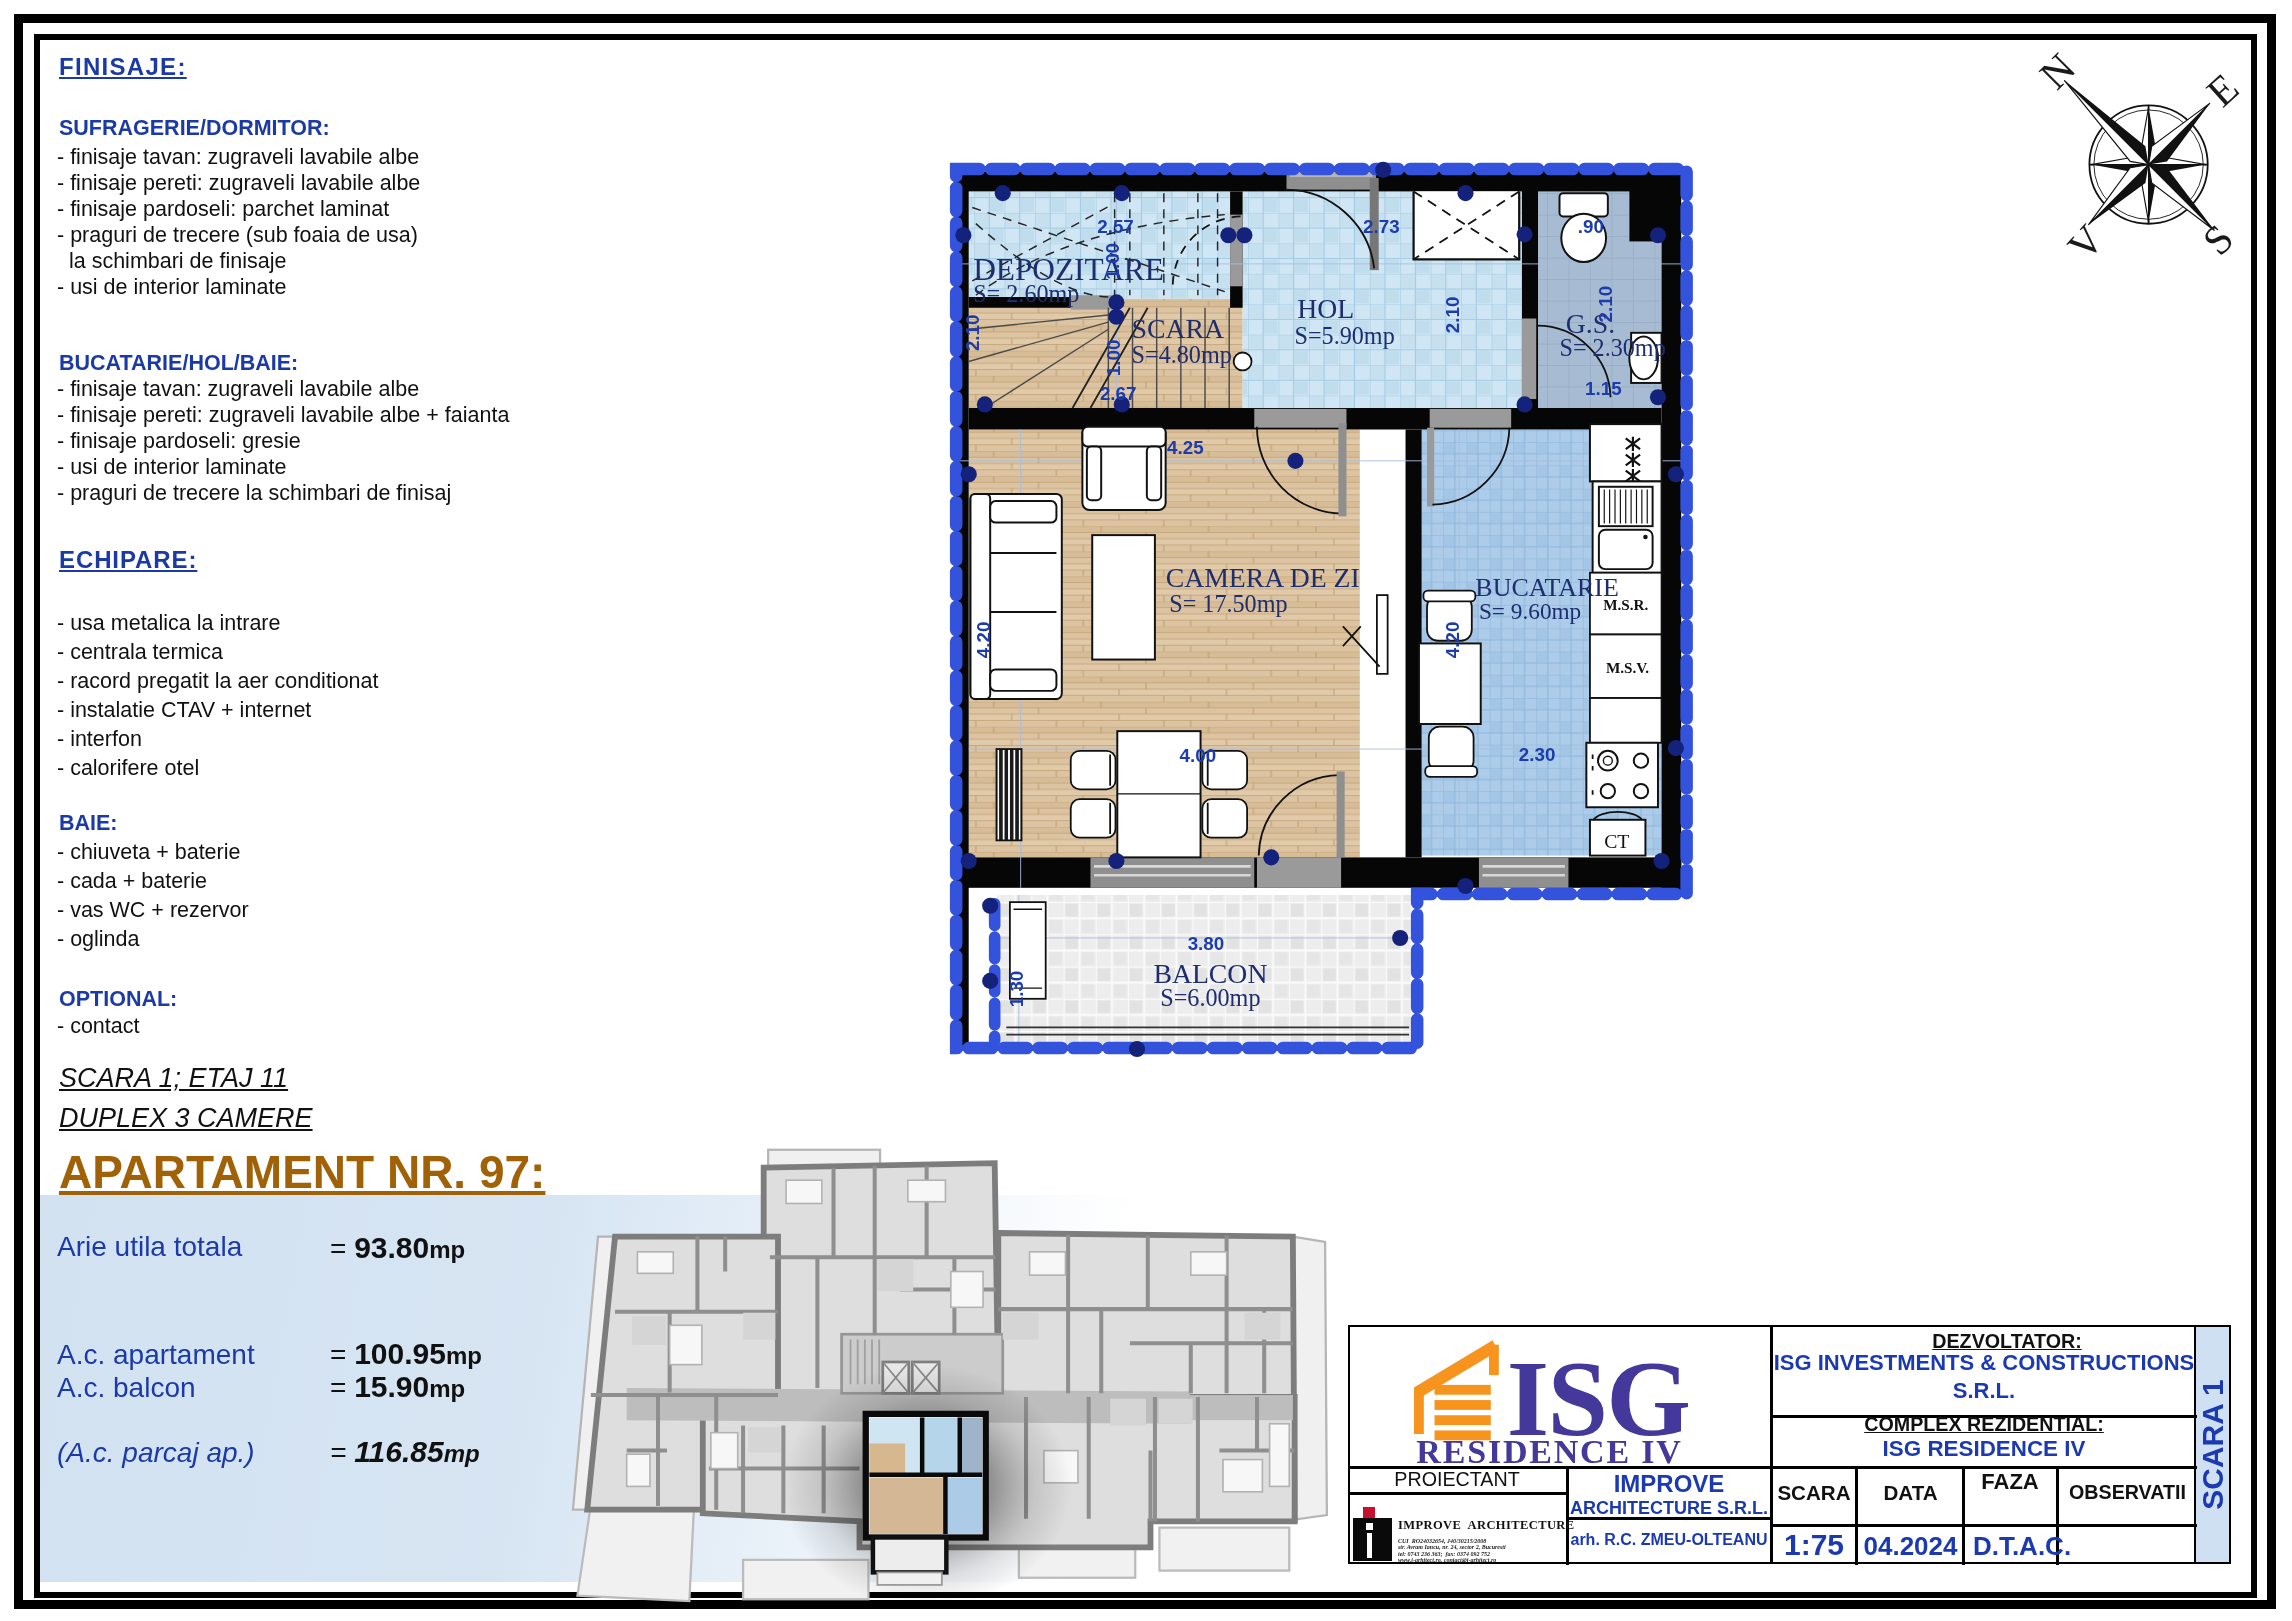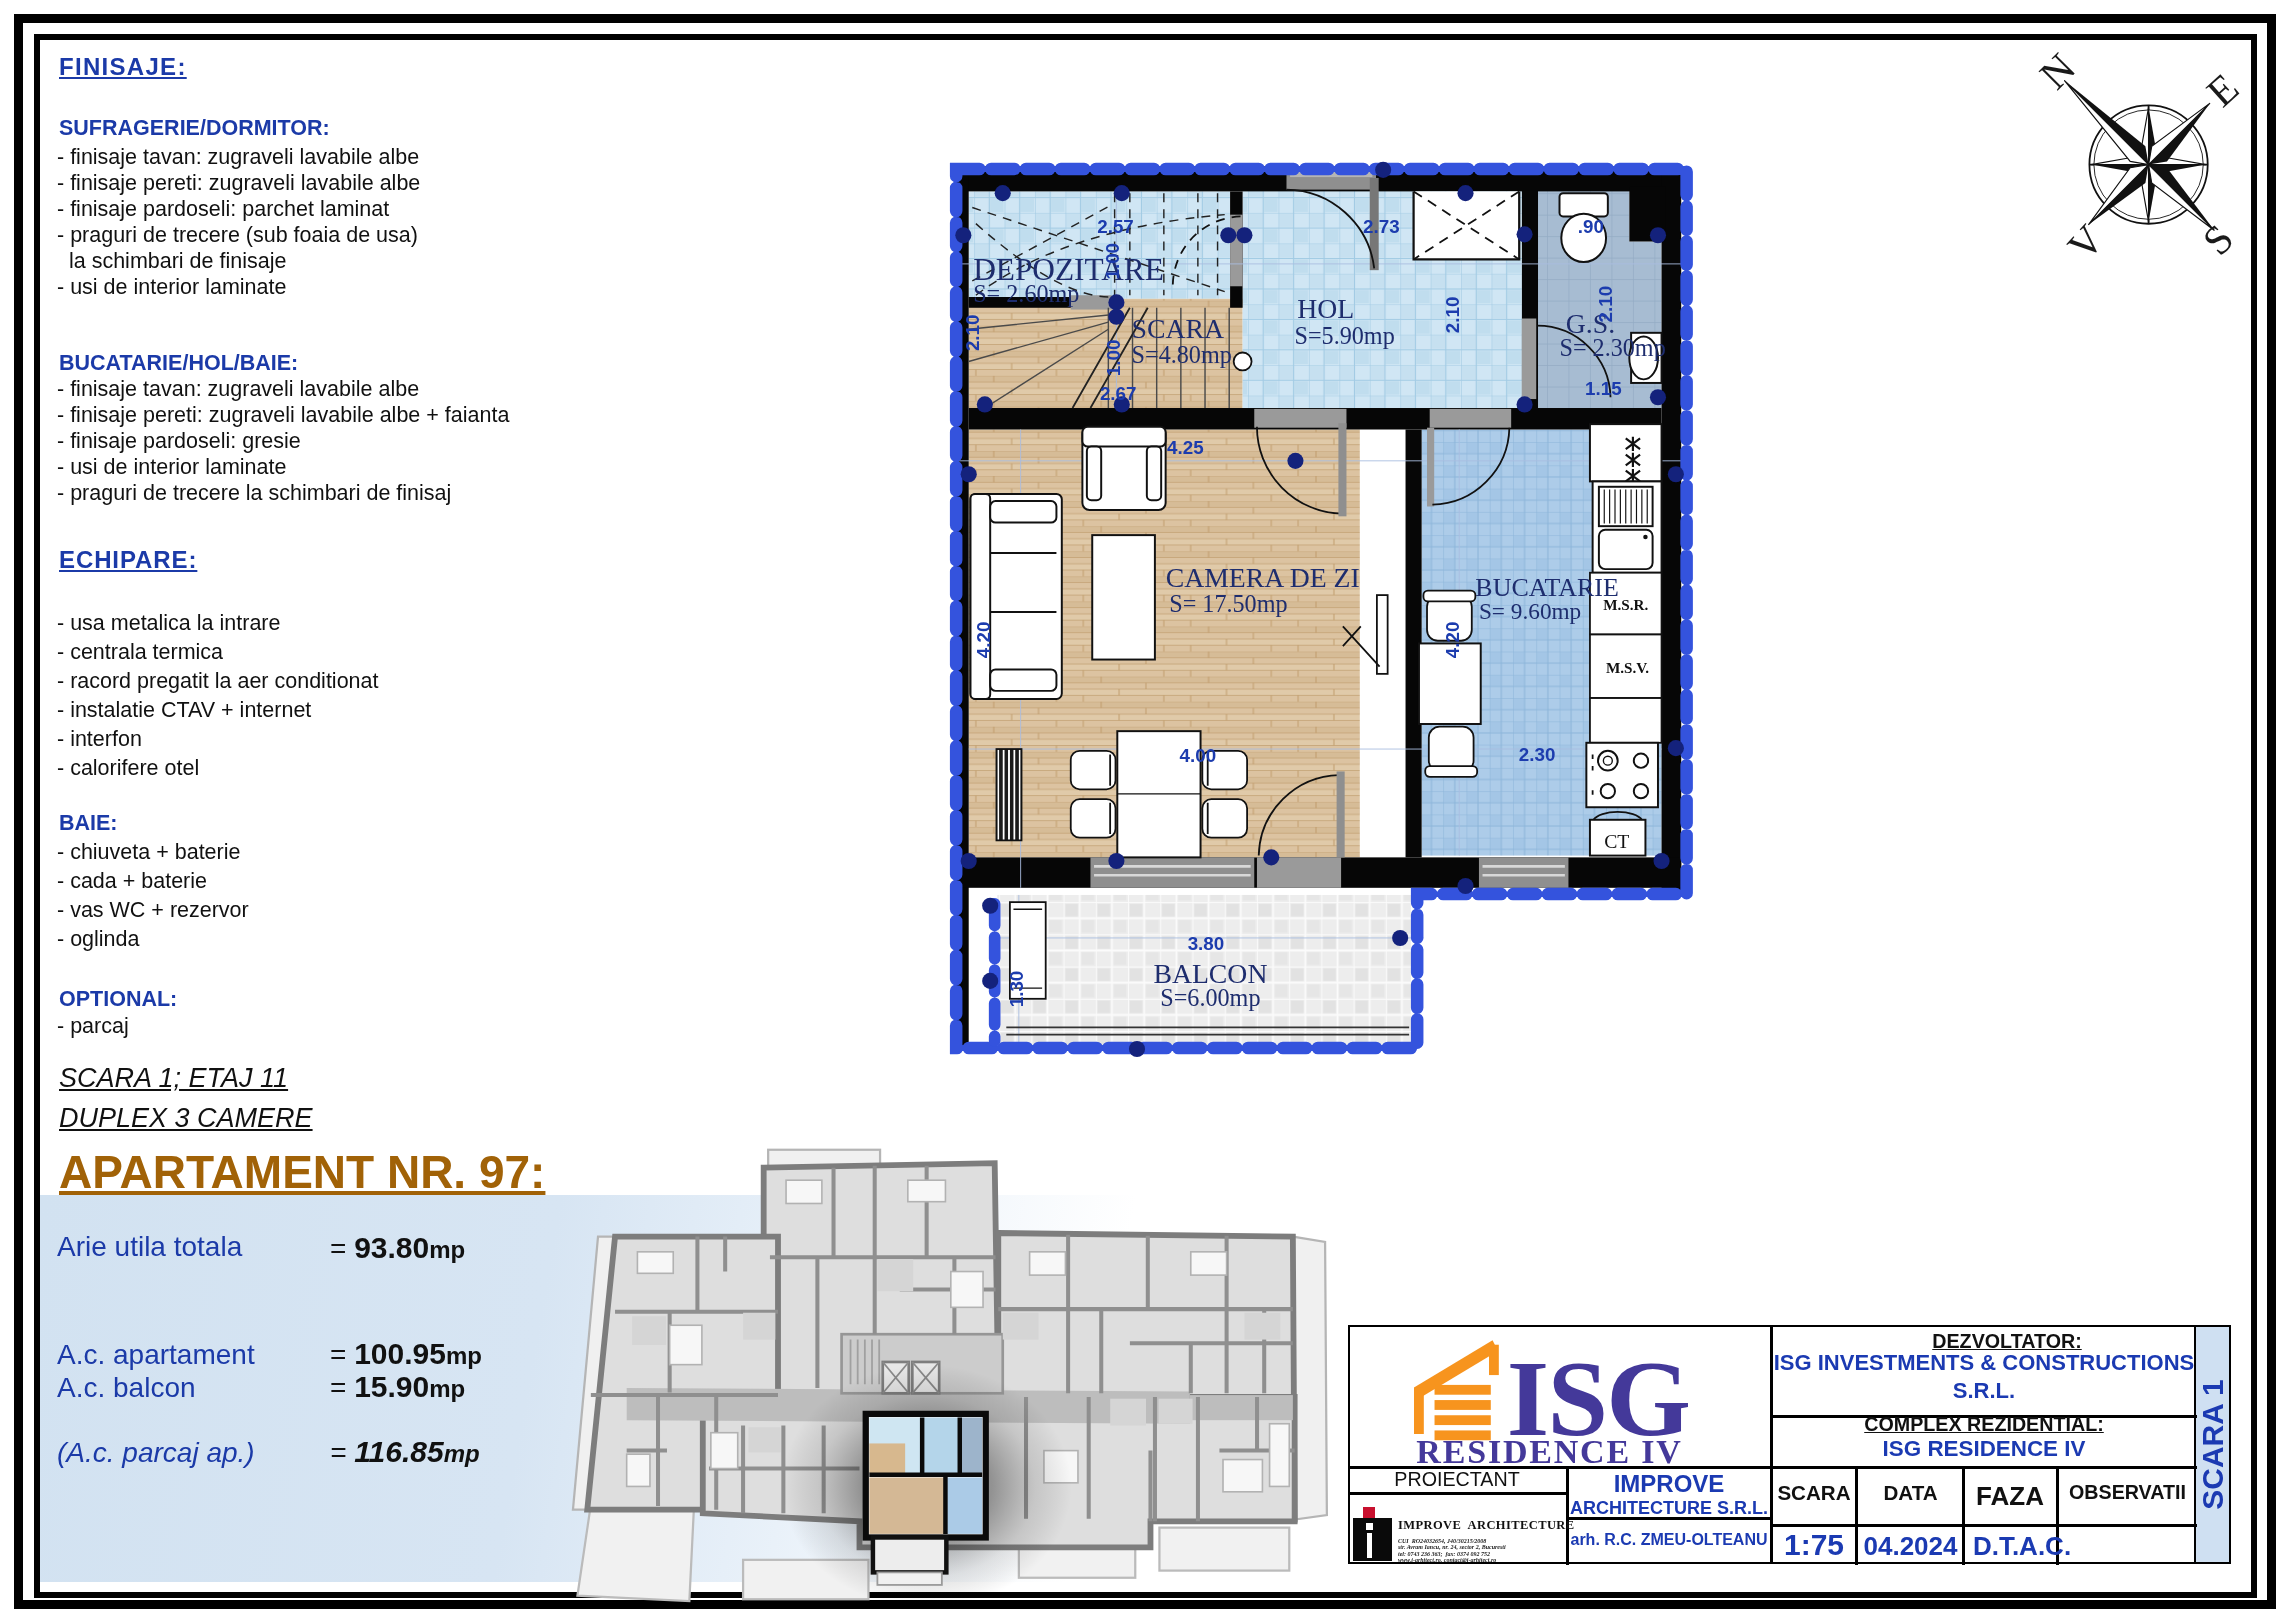--- a/index.html
+++ b/index.html
@@ -26,21 +26,21 @@
 <div class="abs" style="left:59px;top:546px;font-size:24px;font-weight:bold;color:#1b3aa8;text-decoration:underline;letter-spacing:0.9px;">ECHIPARE:</div>
 
 <div class="abs" style="left:57px;top:609px;font-size:21.5px;color:#111;line-height:29px;">- usa metalica la intrare<br>- centrala termica<br>- racord pregatit la aer conditionat<br>- instalatie CTAV + internet<br>- interfon<br>- calorifere otel</div>
 
 <div class="abs" style="left:59px;top:811px;font-size:21.5px;font-weight:bold;color:#1b3aa8;">BAIE:</div>
 
 <div class="abs" style="left:57px;top:838px;font-size:21.5px;color:#111;line-height:29px;">- chiuveta + baterie<br>- cada + baterie<br>- vas WC + rezervor<br>- oglinda</div>
 
 <div class="abs" style="left:59px;top:987px;font-size:21.5px;font-weight:bold;color:#1b3aa8;">OPTIONAL:</div>
 
-<div class="abs" style="left:57px;top:1014px;font-size:21.5px;color:#111;">- parcaj</div>
+<div class="abs" style="left:57px;top:1014px;font-size:21.5px;color:#111;">- contact</div>
 
 <div class="abs" style="left:59px;top:1063px;font-size:27px;font-style:italic;color:#111;text-decoration:underline;">SCARA 1; ETAJ 11</div>
 
 <div class="abs" style="left:59px;top:1103px;font-size:27px;font-style:italic;color:#111;text-decoration:underline;">DUPLEX 3 CAMERE</div>
 
 <div class="abs" style="left:59px;top:1145px;font-size:46px;font-weight:bold;color:#a16207;text-decoration:underline;">APARTAMENT NR. 97:</div>
 
 <div class="abs" style="left:40px;top:1195px;width:1303px;height:387px;background:linear-gradient(100deg,#d2e2f1 0%,#d7e5f3 38%,#e9f1f9 58%,#ffffff 80%);"></div>
 
 <div class="abs" style="left:57px;top:1231px;font-size:28px;color:#1b3aa8;">Arie utila totala</div>
@@ -583,21 +583,21 @@
     <div style="font-size:24px;font-weight:bold;color:#1b3ab2;">IMPROVE</div>
     <div style="font-size:18px;font-weight:bold;color:#1b3ab2;">ARCHITECTURE S.R.L.</div>
   </div>
 
   <div class="abs" style="left:220px;top:206px;width:202px;text-align:center;font-size:16px;font-weight:bold;color:#1b3ab2;white-space:nowrap;">arh. R.C. ZMEU-OLTEANU</div>
 
   <div class="abs" style="left:425px;top:156px;width:82px;text-align:center;font-size:20.6px;font-weight:bold;color:#111;">SCARA</div>
 
   <div class="abs" style="left:510px;top:156px;width:105px;text-align:center;font-size:20.6px;font-weight:bold;color:#111;">DATA</div>
 
-  <div class="abs" style="left:617px;top:156px;width:90px;text-align:center;font-size:26px;font-weight:bold;color:#111;">FAZA</div>
+  <div class="abs" style="left:617px;top:144px;width:90px;text-align:center;font-size:22px;font-weight:bold;color:#111;">FAZA</div>
 
   <div class="abs" style="left:710px;top:156px;width:139px;text-align:center;font-size:19.7px;font-weight:bold;color:#111;">OBSERVATII</div>
 
   <div class="abs" style="left:425px;top:203px;width:82px;text-align:center;font-size:30px;font-weight:bold;color:#1b3ab2;">1:75</div>
 
   <div class="abs" style="left:510px;top:206px;width:105px;text-align:center;font-size:26px;font-weight:bold;color:#1b3ab2;">04.2024</div>
 
   <div class="abs" style="left:617px;top:206px;width:114px;text-align:center;font-size:26px;font-weight:bold;color:#1b3ab2;">D.T.A.C.</div>
 </div>
 

